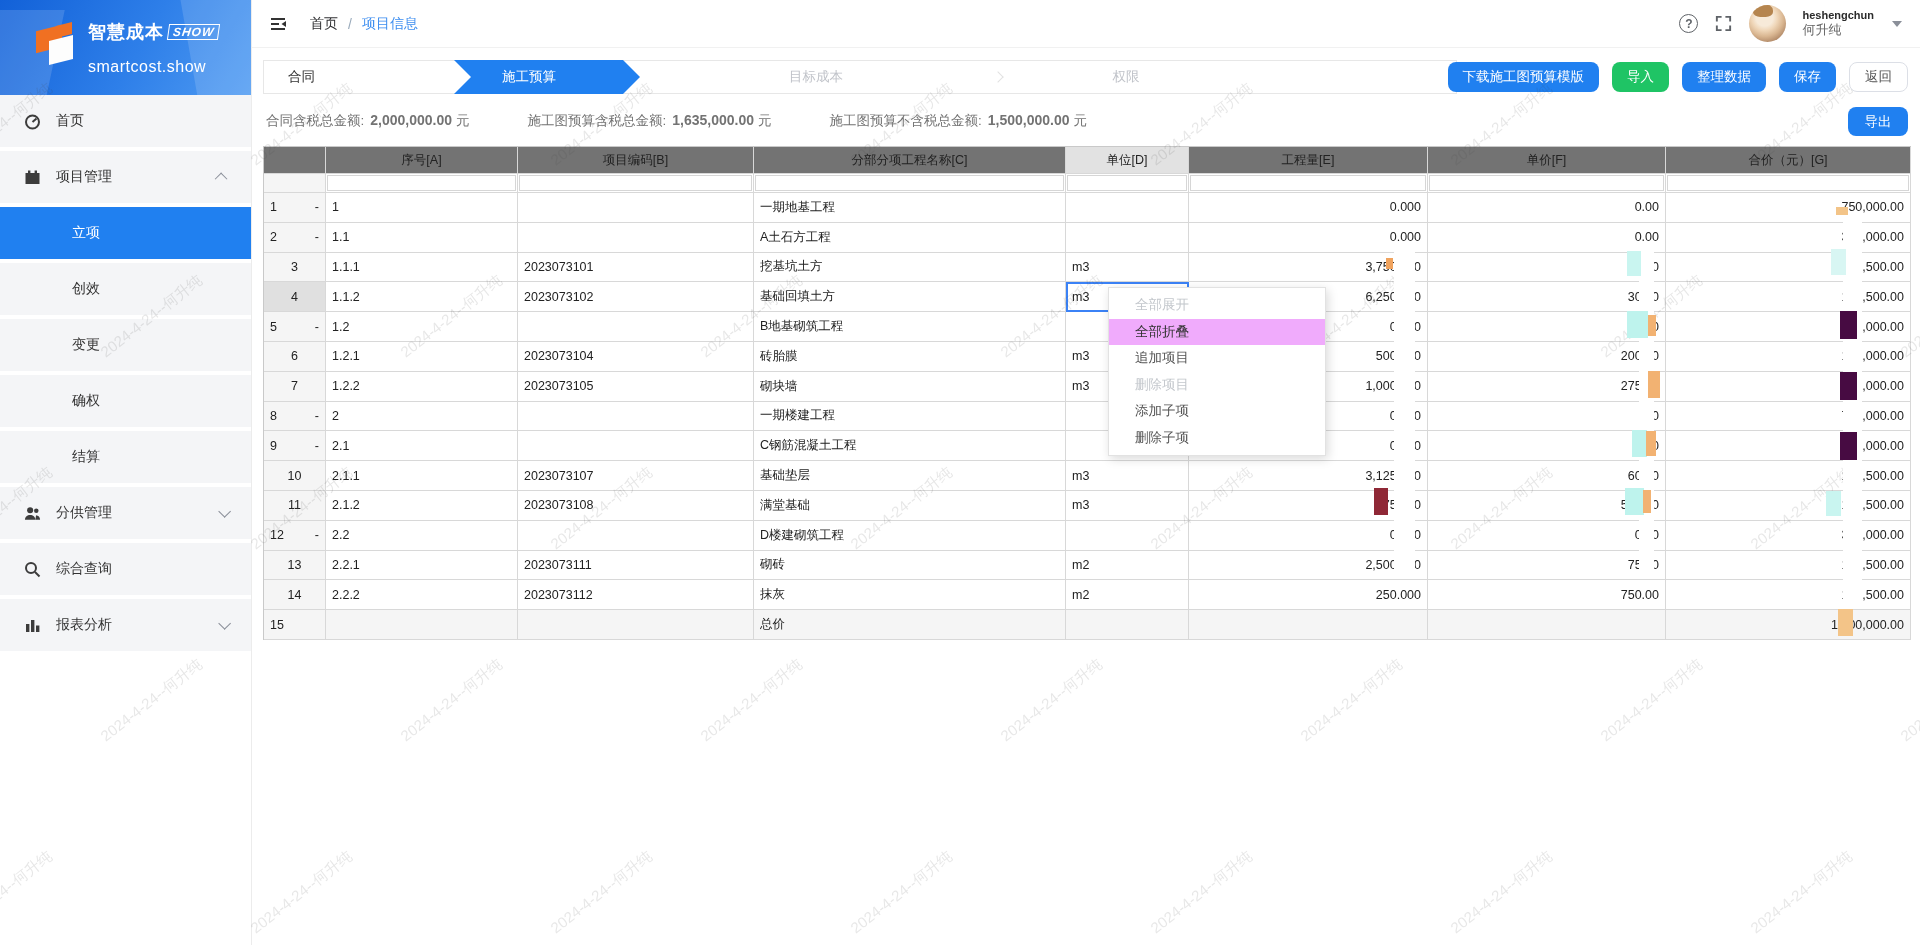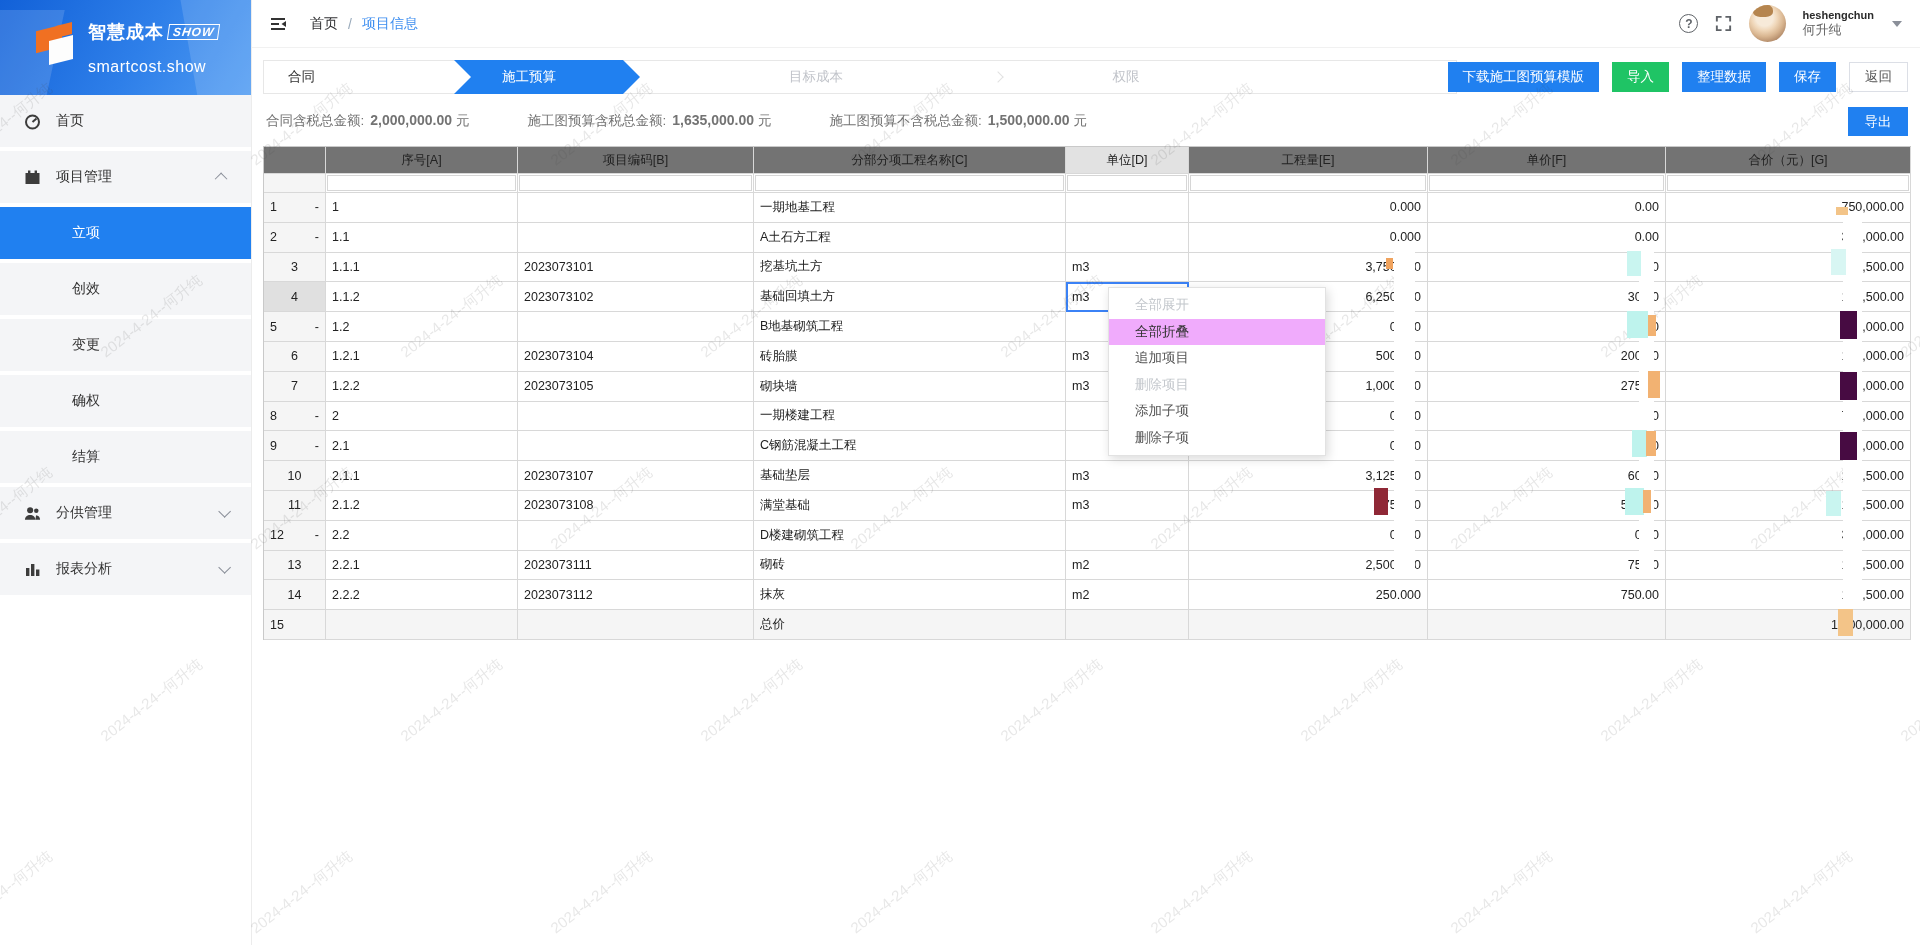--- a/index.html
+++ b/index.html
@@ -62,21 +62,21 @@
   .tab-active { width:186px; height:34px; background:#2080f0; color:#fff; display:flex; align-items:center;
     padding-left:48px; clip-path:polygon(0 0, calc(100% - 17px) 0, 100% 50%, calc(100% - 17px) 100%, 0 100%, 17px 50%); }
   .tab-dim { color:#c0c3c9; text-align:center; }
   .tab-dim.t3 { width:352px; }
   .tab-dim.t4 { width:244px; }
   .tab-sep { width:8px; height:8px; border-top:1px solid #e2e2e2; border-right:1px solid #e2e2e2;
     transform:rotate(45deg); margin:0 2px; }
 
   
   .actions { position:absolute; top:62px; right:12px; display:flex; gap:13px; }
-  .btn { height:30px; border-radius:0; font-size:13.5px; padding:12px 15px; display:flex;
+  .btn { height:30px; border-radius:8px; font-size:13.5px; padding:12px 15px; display:flex;
     align-items:center; justify-content:center; cursor:pointer; white-space:nowrap; }
   .btn.primary { background:#2080f0; color:#fff; }
   .btn.green { background:#1fc465; color:#fff; }
   .btn.plain { background:#fff; color:#555; border:1px solid #dcdfe6; }
   .export-btn { position:absolute; top:107px; right:12px; width:60px; height:29px; }
 
   
   .summary { position:absolute; left:14px; top:112px; display:flex; gap:58px; font-size:13.5px; color:#737373; }
   .summary b { font-size:14px; margin:0 4px 0 6px; }
 
@@ -176,20 +176,29 @@
         <div class="ic">
           <svg width="18" height="17" viewBox="0 0 18 17">
             <circle cx="6.5" cy="5" r="3.2" fill="#3c3c3c"></circle>
             <path d="M1 15c0-3 2.5-5 5.5-5s5.5 2 5.5 5z" fill="#3c3c3c"></path>
             <circle cx="13" cy="5.5" r="2.4" fill="#3c3c3c"></circle>
             <path d="M12 15h5c0-2.6-1.8-4.4-4.2-4.6z" fill="#3c3c3c"></path>
           </svg>
         </div>
         <div class="lb">分供管理</div>
         <div class="caret down"></div>
+      </div>
+      <div class="side-item">
+        <div class="ic">
+          <svg width="17" height="17" viewBox="0 0 17 17" fill="none" stroke="#3c3c3c" stroke-width="2">
+            <circle cx="7" cy="7" r="5"></circle>
+            <line x1="11" y1="11" x2="15.5" y2="15.5"></line>
+          </svg>
+        </div>
+        <div class="lb">综合查询</div>
       </div>
       <div class="side-item">
         <div class="ic">
           <svg width="17" height="17" viewBox="0 0 17 17">
             <rect x="2" y="7" width="3.4" height="8" fill="#3c3c3c"></rect>
             <rect x="7" y="3" width="3.4" height="12" fill="#3c3c3c"></rect>
             <rect x="12" y="8.5" width="3.4" height="6.5" fill="#3c3c3c"></rect>
           </svg>
         </div>
         <div class="lb">报表分析</div>

